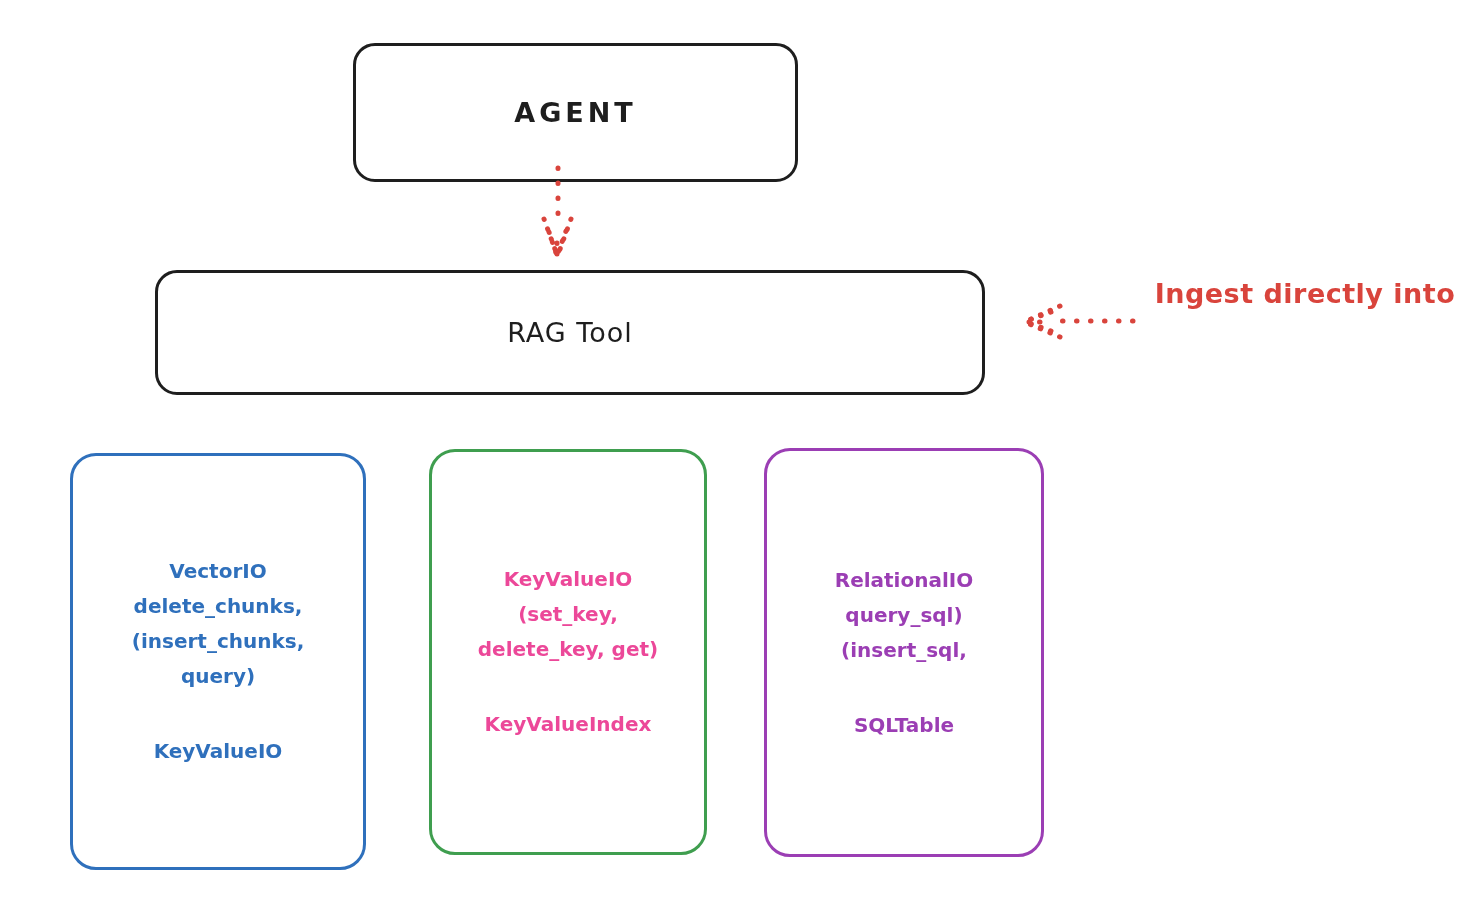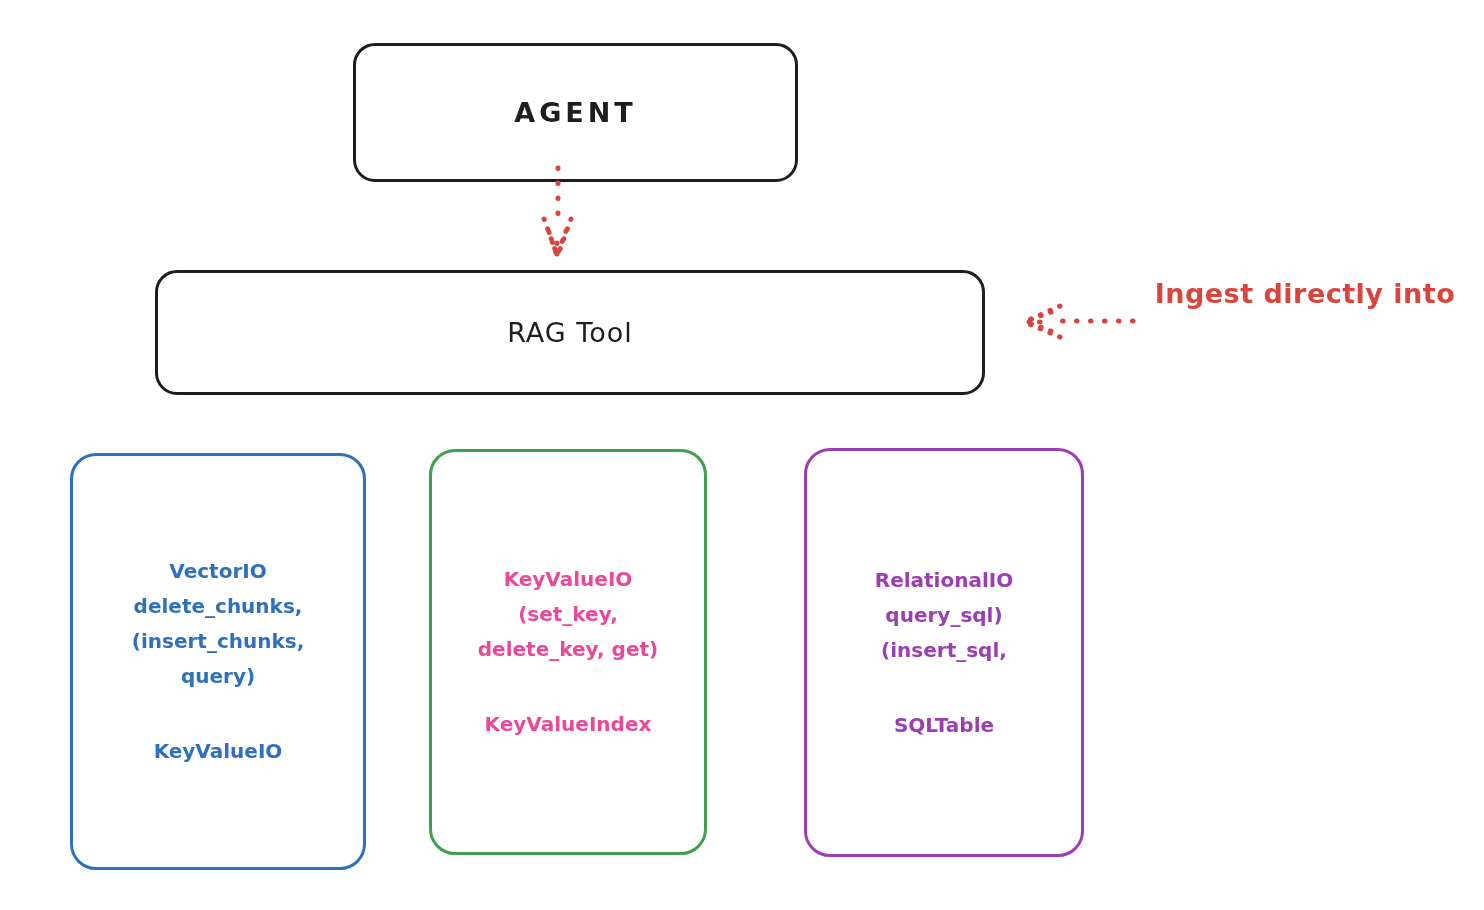--- a/index.html
+++ b/index.html
@@ -82,21 +82,21 @@
     align-items: center;
     justify-content: center;
     text-align: center;
     box-sizing: border-box;
     font-size: 20px;
     line-height: 35px;
     font-weight: bold;
   }
   .card-1 { left: 70px;  top: 453px; width: 296px; height: 417px; }
   .card-2 { left: 429px; top: 449px; width: 278px; height: 406px; }
-  .card-3 { left: 804px; top: 448px; width: 280px; height: 409px; align-items: center; }
+  .card-3 { left: 764px; top: 448px; width: 280px; height: 409px; align-items: center; }
   .card-index {
     margin-top: 40px;
   }
 </style>
 </head>
 <body>
 
 <div class="canvas">
 
   <div class="node node-agent" style="border-color: rgb(30, 30, 30);">

